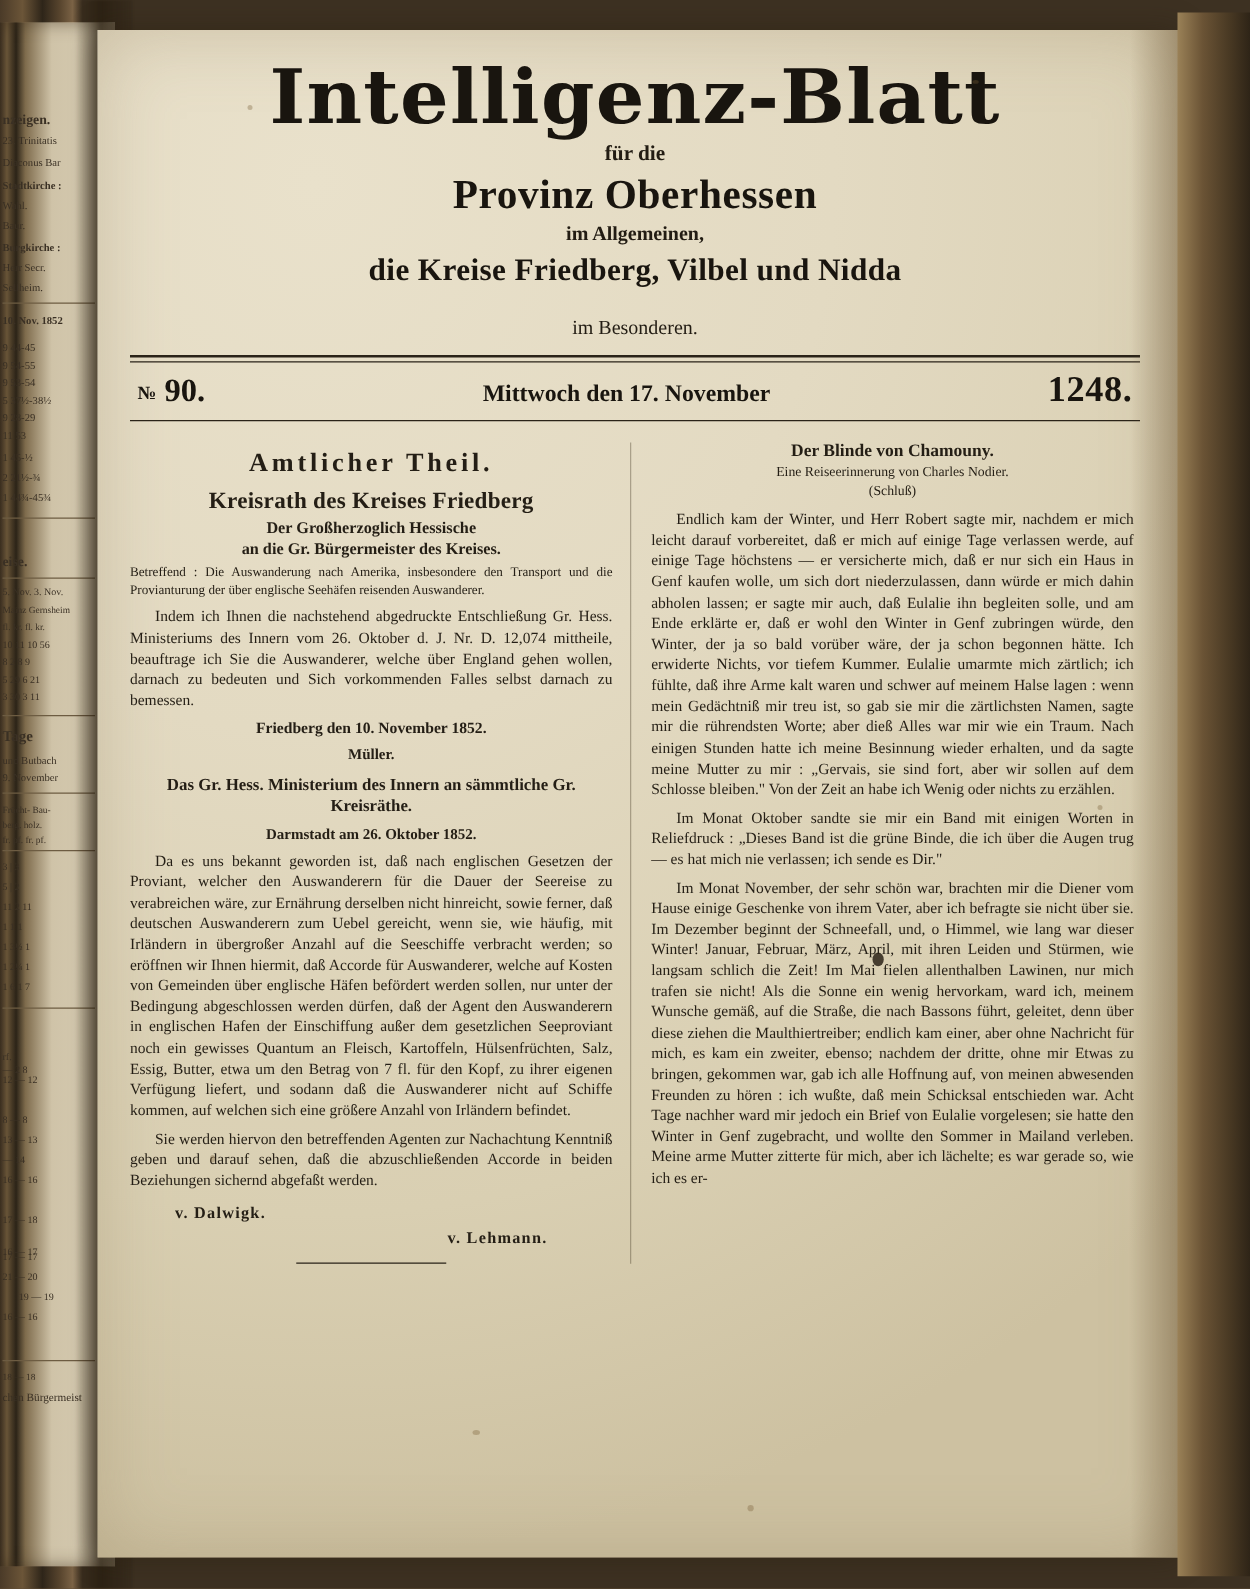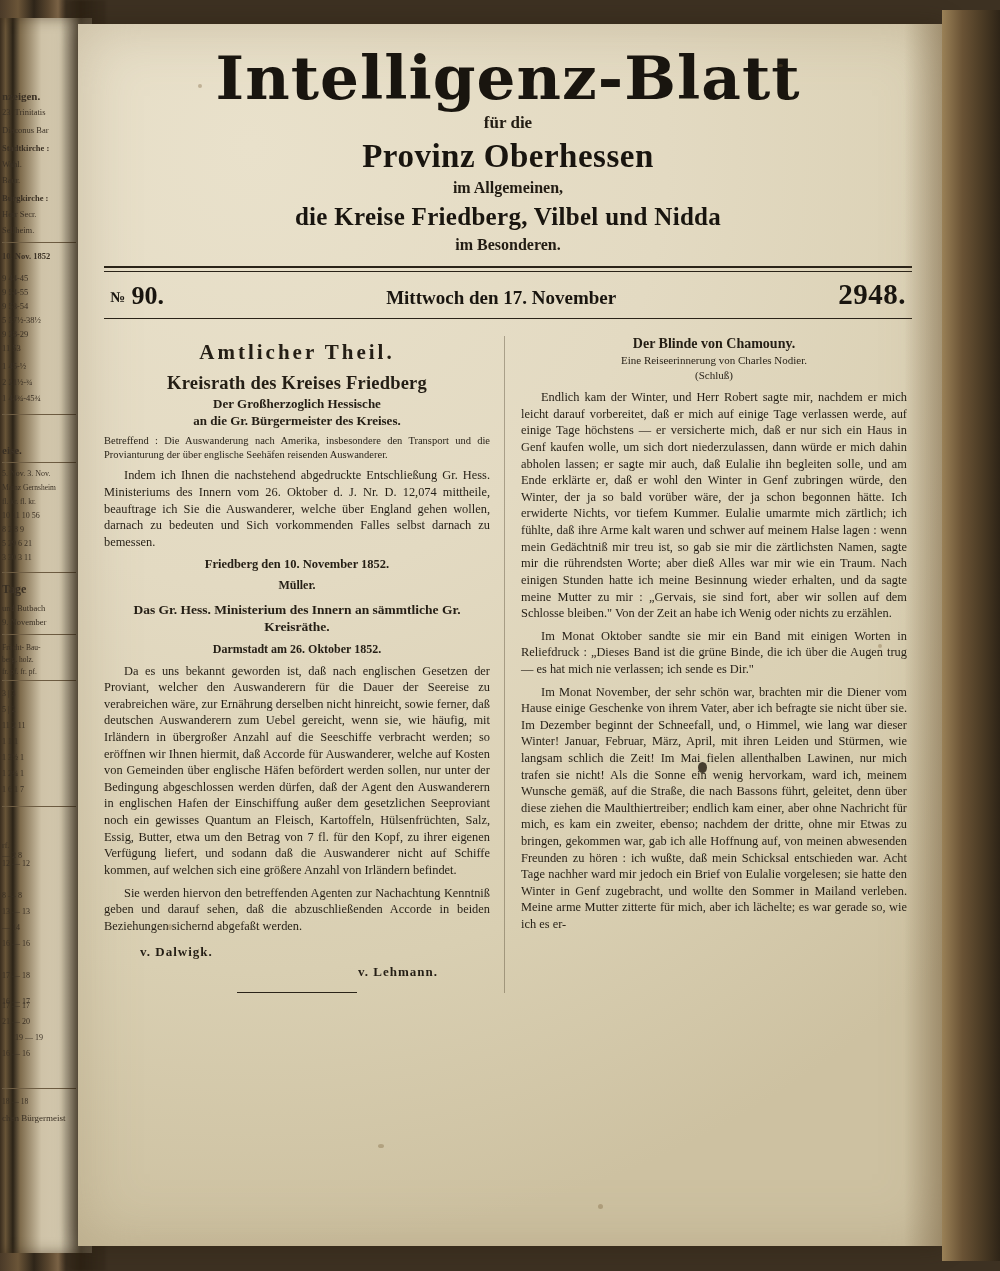--- a/index.html
+++ b/index.html
@@ -65,21 +65,21 @@
     letter-spacing:1px;
     color:#19150f;
     line-height:1.02;
     margin:6px 0 2px;
     transform:scaleX(1.02);
   }
   .t-small{font-size:17px;color:#221c13;margin:4px 0 0;font-weight:bold;}
   .t-prov{font-size:33px;font-weight:bold;color:#19150f;margin:5px 0 0;letter-spacing:.5px;}
   .t-allg{font-size:16px;color:#221c13;margin:4px 0 0;font-weight:bold;}
   .t-kreise{font-size:25px;font-weight:bold;color:#19150f;margin:6px 0 0;letter-spacing:.3px;}
-  .t-bes{font-size:16px;color:#221c13;margin:5px 0 0;font-weight:bold;}
+  .t-bes{font-size:16px;color:#221c13;margin:23px 0 0;font-weight:normal;}
 
   .rule-double{margin-top:12px;border-top:2px solid #2a2318;border-bottom:1px solid #2a2318;height:3px;}
   .rule-thin{border-top:1px solid #2a2318;margin-top:3px;}
   .issue-row{
     display:flex;align-items:baseline;justify-content:space-between;
     padding:6px 6px 4px;
   }
   .issue-no{font-size:26px;font-weight:bold;color:#19150f;}
   .issue-no .nr{font-size:15px;vertical-align:2px;}
   .issue-date{font-size:19px;font-weight:bold;color:#19150f;}
@@ -204,21 +204,21 @@
       </div>
 
       <div class="rule-double"></div>
 
       <div class="issue-row">
         <div class="issue-no">
           <span class="nr">№</span>
           <span>90.</span>
         </div>
         <div class="issue-date">Mittwoch den 17. November</div>
-        <div class="issue-year">2948.</div>
+        <div class="issue-year">1248.</div>
       </div>
 
       <div class="rule-thin"></div>
 
       <div class="cols">
 
         <div class="col left">
           <div class="sec-head">Amtlicher Theil.</div>
 
           <div class="hd-c hd2">Kreisrath des Kreises Friedberg</div>

